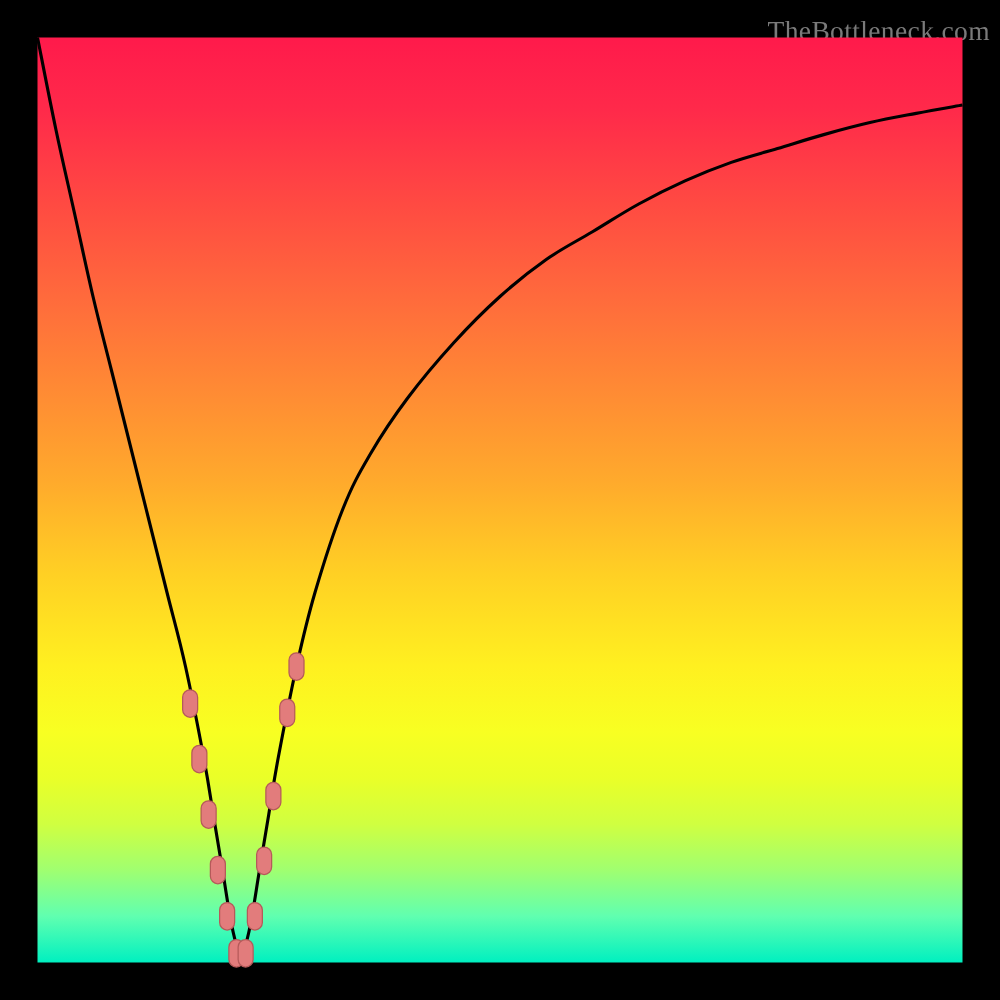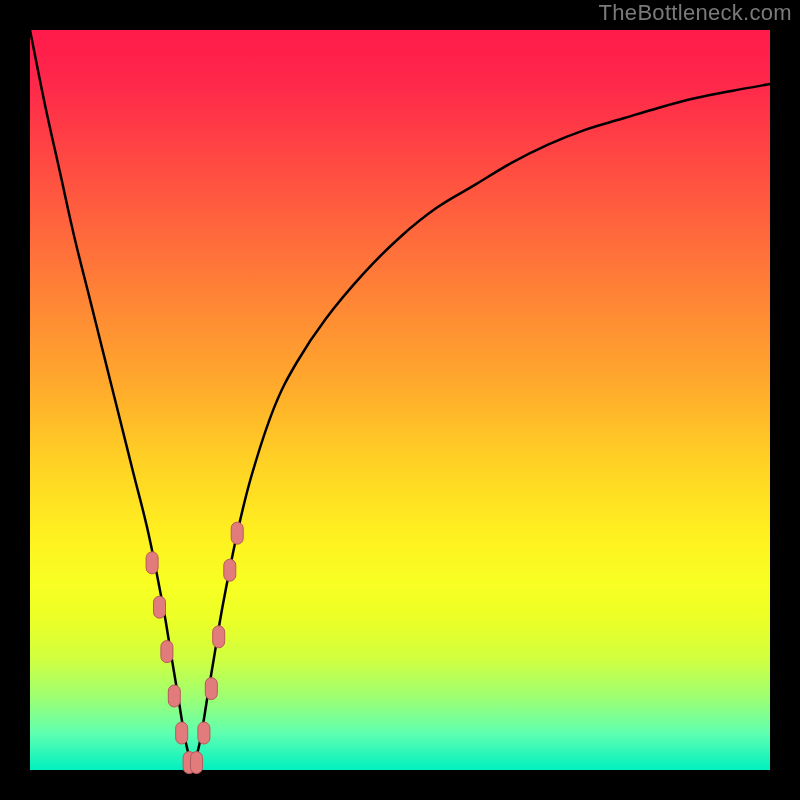--- a/index.html
+++ b/index.html
@@ -27,23 +27,23 @@
       #fff020 68%,
       #f8ff22 75%,
       #eaff28 80%,
       #d0ff40 85%,
       #a0ff70 90%,
       #60ffb0 95%,
       #00f0c0 100%);
   }
   .watermark {
     position: absolute;
-    top: 0;
+    top: 12px;
     right: 8px;
-    font-family: Liberation Sans, sans-serif;
+    font-family: Liberation Serif, serif;
     font-size: 22px;
     color: #7a7a7a;
     letter-spacing: 0.3px;
   }
   svg.curve {
     position: absolute;
     left: 0;
     top: 0;
     width: 740px;
     height: 740px;

